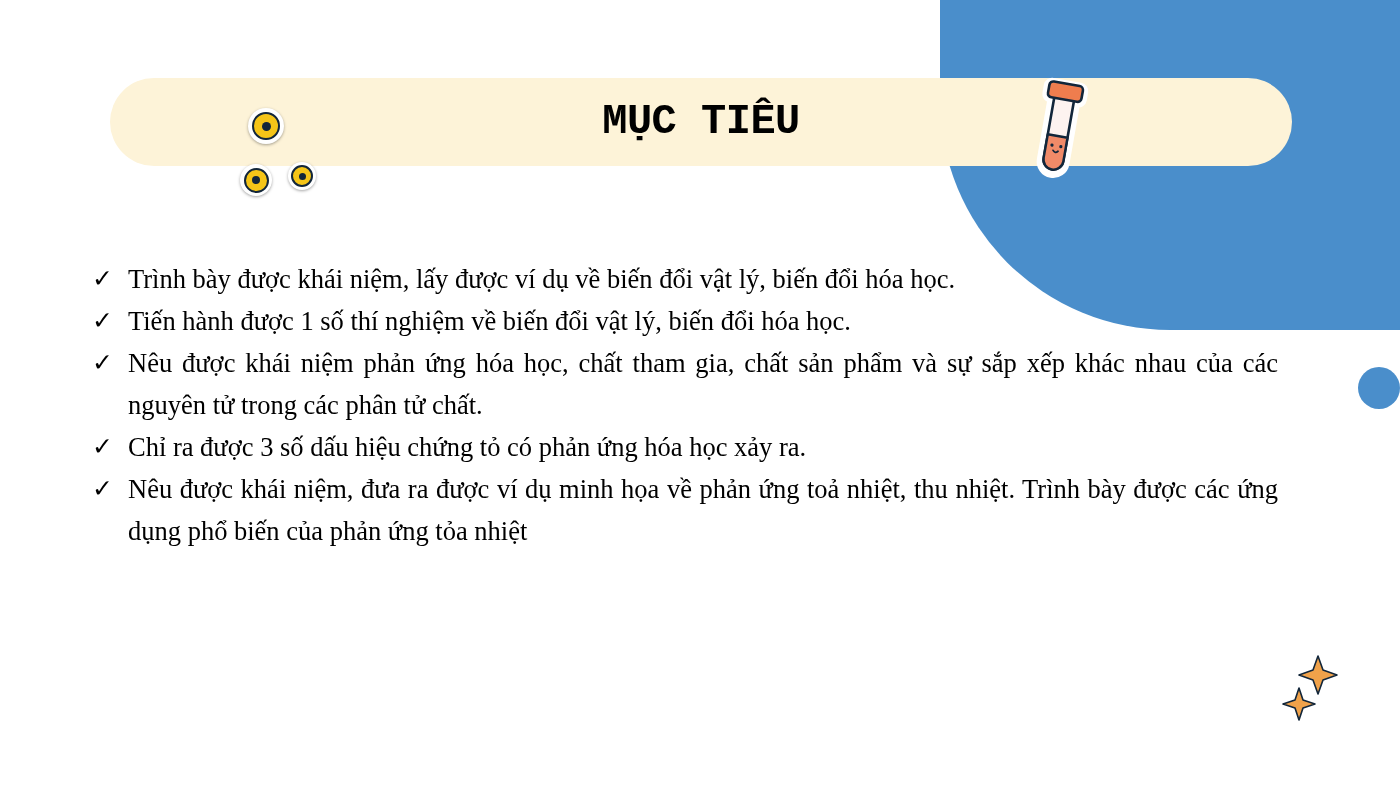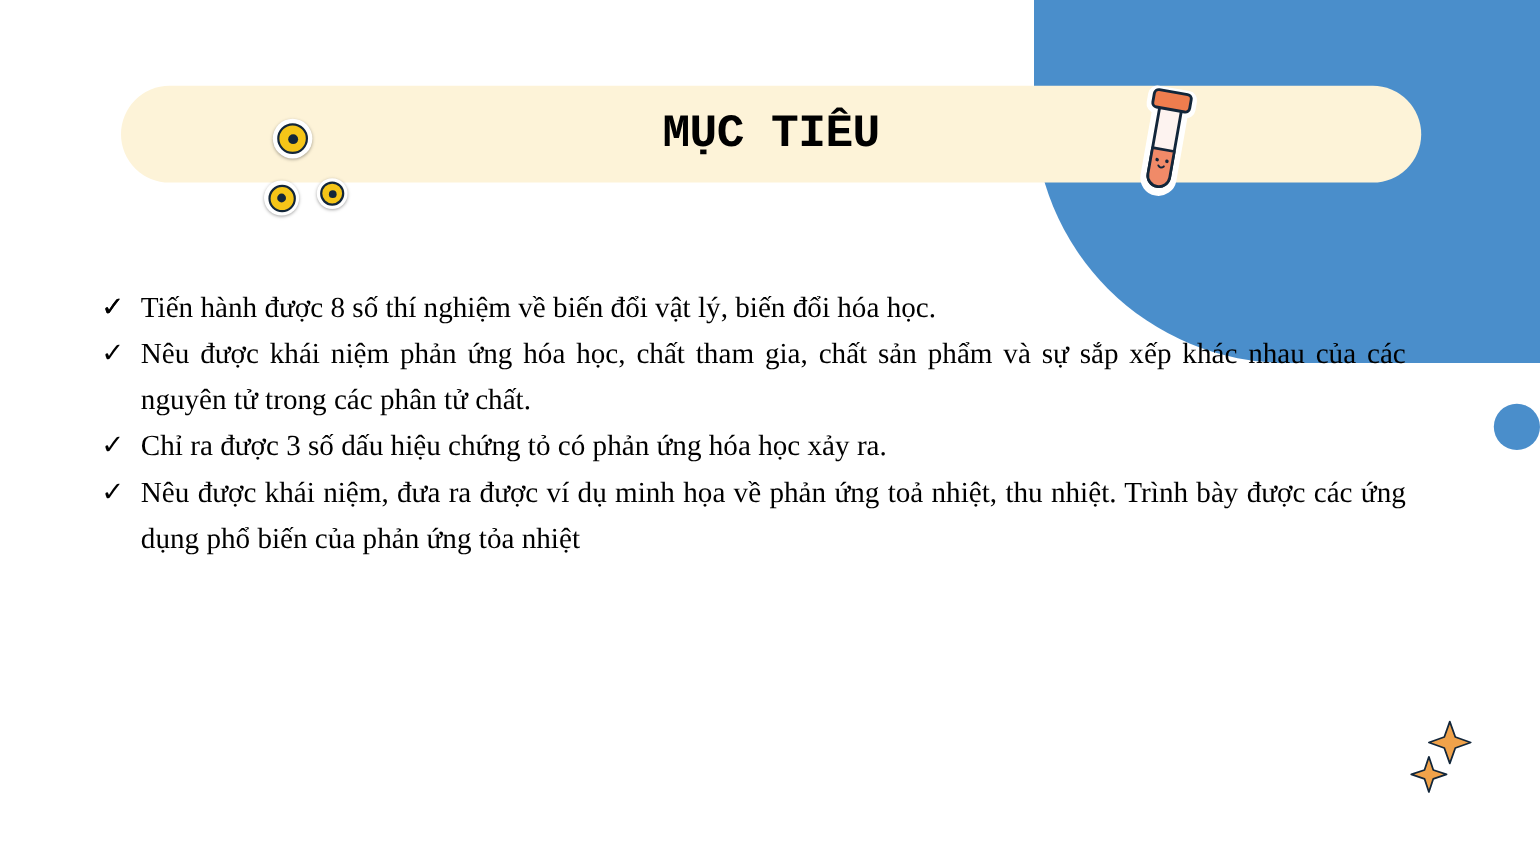--- a/index.html
+++ b/index.html
@@ -210,24 +210,25 @@
     <path d="M40 8 L45 22 L59 27 L45 32 L40 46 L35 32 L21 27 L35 22 Z" fill="#f0a24a" stroke="#12263a" stroke-width="1.6" stroke-linejoin="round"></path>
     <path d="M21 40 L25 52 L37 56 L25 60 L21 72 L17 60 L5 56 L17 52 Z" fill="#f0a24a" stroke="#ffffff" stroke-width="5" stroke-linejoin="round"></path>
     <path d="M21 40 L25 52 L37 56 L25 60 L21 72 L17 60 L5 56 L17 52 Z" fill="#f0a24a" stroke="#12263a" stroke-width="1.6" stroke-linejoin="round"></path>
   </svg>
 </div>
 
 <div class="content">
   <ul class="goals">
     <li>
       <span class="check">✓</span>
+      <span class="txt">Trình bày được khái niệm, lấy được ví dụ về biến đổi vật lý, biến đổi hóa học.</span>
     </li>
     <li>
       <span class="check">✓</span>
-      <span class="txt">Tiến hành được 8 số thí nghiệm về biến đổi vật lý, biến đổi hóa học.</span>
+      <span class="txt">Tiến hành được 1 số thí nghiệm về biến đổi vật lý, biến đổi hóa học.</span>
     </li>
     <li class="justify">
       <span class="check">✓</span>
       <span class="txt">Nêu được khái niệm phản ứng hóa học, chất tham gia, chất sản phẩm và sự sắp xếp khác nhau của các nguyên tử trong các phân tử chất.</span>
     </li>
     <li>
       <span class="check">✓</span>
       <span class="txt">Chỉ ra được 3 số dấu hiệu chứng tỏ có phản ứng hóa học xảy ra.</span>
     </li>
     <li class="justify">

